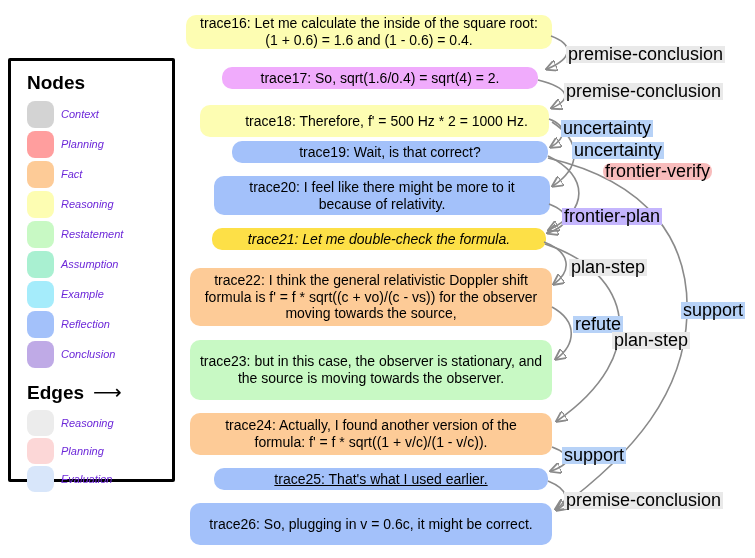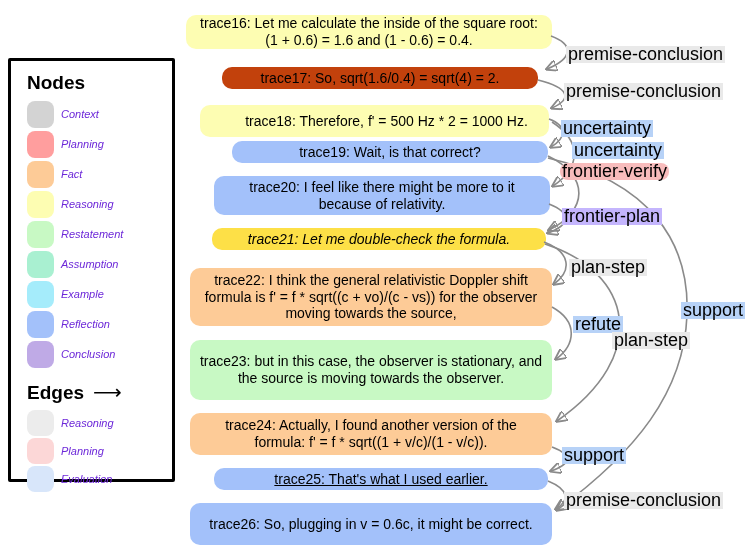--- a/index.html
+++ b/index.html
@@ -37,21 +37,21 @@
   
   .edge-svg{position:absolute;left:0;top:0;width:755px;height:558px;pointer-events:none;}
   .edge-svg path{fill:none;stroke:#8a8a8a;stroke-width:1.6;}
 
   
   .elabel{position:absolute;font-size:18px;line-height:17px;padding:0 2px;white-space:nowrap;color:#000;}
   .el0{left:566px;top:46px;}
   .el1{left:564px;top:83px;}
   .el2{left:561px;top:120px;}
   .el3{left:572px;top:142px;}
-  .el4{left:560px;top:163px;border-radius:8px;}
+  .el4{left:603px;top:163px;border-radius:8px;}
   .el5{left:562px;top:208px;}
   .el6{left:569px;top:259px;}
   .el7{left:573px;top:316px;}
   .el8{left:612px;top:332px;}
   .el9{left:681px;top:302px;}
   .el10{left:562px;top:447px;}
   .el11{left:564px;top:492px;}
 </style>
 </head>
 <body>
@@ -112,21 +112,21 @@
       <span class="sw" style="background-color: rgb(252, 215, 215);"></span>
       <span class="lg-label">Planning</span>
     </div>
     <div class="lg-item edge">
       <span class="sw" style="background-color: rgb(216, 230, 250);"></span>
       <span class="lg-label">Evaluation</span>
     </div>
   </div>
 
   <div class="node n16" style="background-color: rgb(253, 253, 178);">trace16: Let me calculate the inside of the square root: (1 + 0.6) = 1.6 and (1 - 0.6) = 0.4.</div>
-  <div class="node n17" style="background-color: #c2410c;">trace17: So, sqrt(1.6/0.4) = sqrt(4) = 2.</div>
+  <div class="node n17" style="background-color: #f0abfc;">trace17: So, sqrt(1.6/0.4) = sqrt(4) = 2.</div>
   <div class="node n18" style="background-color: rgb(253, 253, 178);">trace18: Therefore, f' = 500 Hz * 2 = 1000 Hz.</div>
   <div class="node n19" style="background-color: rgb(163, 193, 250);">trace19: Wait, is that correct?</div>
   <div class="node n20" style="background-color: rgb(163, 193, 250);">trace20: I feel like there might be more to it because of relativity.</div>
   <div class="node n21" style="background-color: #fde047; font-style: italic;">trace21: Let me double-check the formula.</div>
   <div class="node n22" style="background-color: rgb(253, 203, 151);">trace22: I think the general relativistic Doppler shift formula is f' = f * sqrt((c + vo)/(c - vs)) for the observer moving towards the source,</div>
   <div class="node n23" style="background-color: rgb(200, 249, 196);">trace23: but in this case, the observer is stationary, and the source is moving towards the observer.</div>
   <div class="node n24" style="background-color: rgb(253, 203, 151);">trace24: Actually, I found another version of the formula: f' = f * sqrt((1 + v/c)/(1 - v/c)).</div>
   <div class="node n25" style="background-color: rgb(163, 193, 250);">trace25: That's what I used earlier.</div>
   <div class="node n26" style="background-color: rgb(163, 193, 250);">trace26: So, plugging in v = 0.6c, it might be correct.</div>
 

